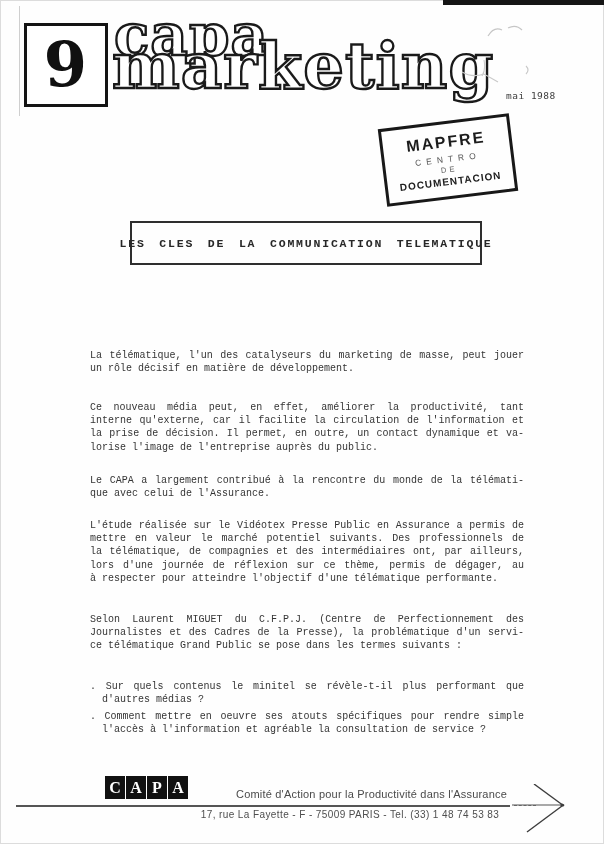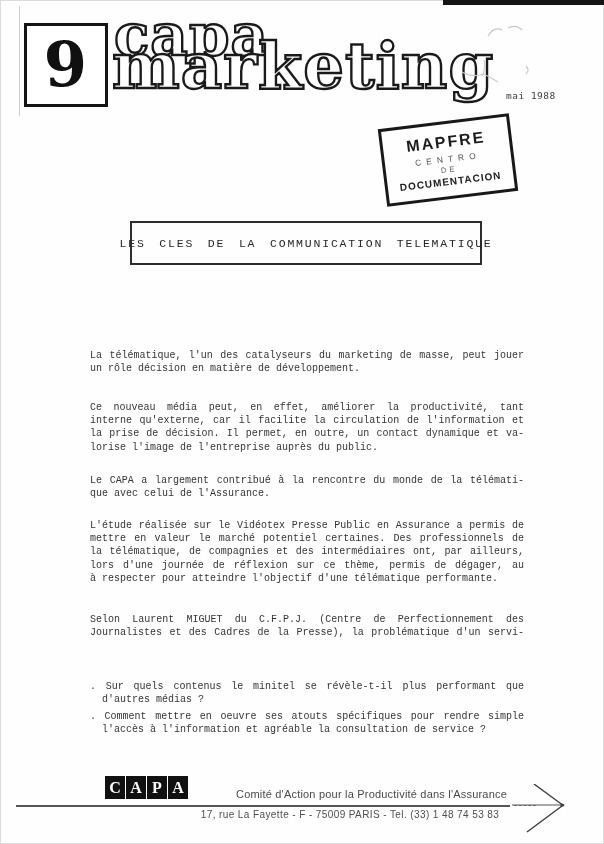--- a/index.html
+++ b/index.html
@@ -51,21 +51,21 @@
   .stamp .l2{font-size:8.5px;letter-spacing:5px;color:#555;margin-top:3px;}
   .stamp .l3{font-size:7.5px;letter-spacing:3px;color:#606060;margin-top:1px;}
   .stamp .l4{font-weight:bold;font-size:10px;letter-spacing:1px;color:#202020;margin-top:2px;}
 
   
   .title-box{
     position:absolute;left:130px;top:221px;width:348px;height:40px;
     border:2px solid #2e2e2e;display:flex;align-items:center;justify-content:center;
   }
   .title-box .t{
-    font-family:"Liberation Mono","DejaVu Sans Mono",monospace;font-weight:normal;
+    font-family:"Liberation Mono","DejaVu Sans Mono",monospace;font-weight:bold;
     font-size:11.5px;letter-spacing:1.8px;word-spacing:5px;color:#272727;white-space:nowrap;
   }
 
   
   .body-text{position:absolute;left:0;top:0;width:604px;height:760px;}
   .para{
     position:absolute;left:90px;width:434px;
     font-family:"Liberation Mono","DejaVu Sans Mono",monospace;
     font-size:10px;line-height:13.2px;color:#353535;
   }
@@ -120,42 +120,43 @@
     <div class="l4">DOCUMENTACION</div>
   </div>
 
   <div class="title-box">
     <span class="t">LES CLES DE LA COMMUNICATION TELEMATIQUE</span>
   </div>
 
   <div class="body-text">
       <div class="para">
         <div class="ln">La télématique, l'un des catalyseurs du marketing de masse, peut jouer</div>
-        <div class="ln ln-last">un rôle décision en matière de développement.</div>
+        <div class="ln ln-last">un rôle décisif en matière de développement.</div>
       </div>
       <div class="para">
         <div class="ln">Ce nouveau média peut, en effet, améliorer la productivité, tant</div>
         <div class="ln">interne qu'externe, car il facilite la circulation de l'information et</div>
         <div class="ln">la prise de décision. Il permet, en outre, un contact dynamique et va-</div>
         <div class="ln ln-last">lorise l'image de l'entreprise auprès du public.</div>
       </div>
       <div class="para">
         <div class="ln">Le CAPA a largement contribué à la rencontre du monde de la télémati-</div>
         <div class="ln ln-last">que avec celui de l'Assurance.</div>
       </div>
       <div class="para">
         <div class="ln">L'étude réalisée sur le Vidéotex Presse Public en Assurance a permis de</div>
-        <div class="ln">mettre en valeur le marché potentiel certaines. Des professionnels de</div>
+        <div class="ln">mettre en valeur le marché potentiel suivants. Des professionnels de</div>
         <div class="ln">la télématique, de compagnies et des intermédiaires ont, par ailleurs,</div>
         <div class="ln">lors d'une journée de réflexion sur ce thème, permis de dégager, au</div>
         <div class="ln ln-last">à respecter pour atteindre l'objectif d'une télématique performante.</div>
       </div>
       <div class="para">
         <div class="ln">Selon Laurent MIGUET du C.F.P.J. (Centre de Perfectionnement des</div>
         <div class="ln">Journalistes et des Cadres de la Presse), la problématique d'un servi-</div>
+        <div class="ln ln-last">ce télématique Grand Public se pose dans les termes suivants :</div>
       </div>
       <div class="para">
         <div class="ln">. Sur quels contenus le minitel se révèle-t-il plus performant que</div>
         <div class="ln ln-last">&nbsp;&nbsp;d'autres médias ?</div>
       </div>
       <div class="para">
         <div class="ln">. Comment mettre en oeuvre ses atouts spécifiques pour rendre simple</div>
         <div class="ln ln-last">&nbsp;&nbsp;l'accès à l'information et agréable la consultation de service ?</div>
       </div>
     </div>

